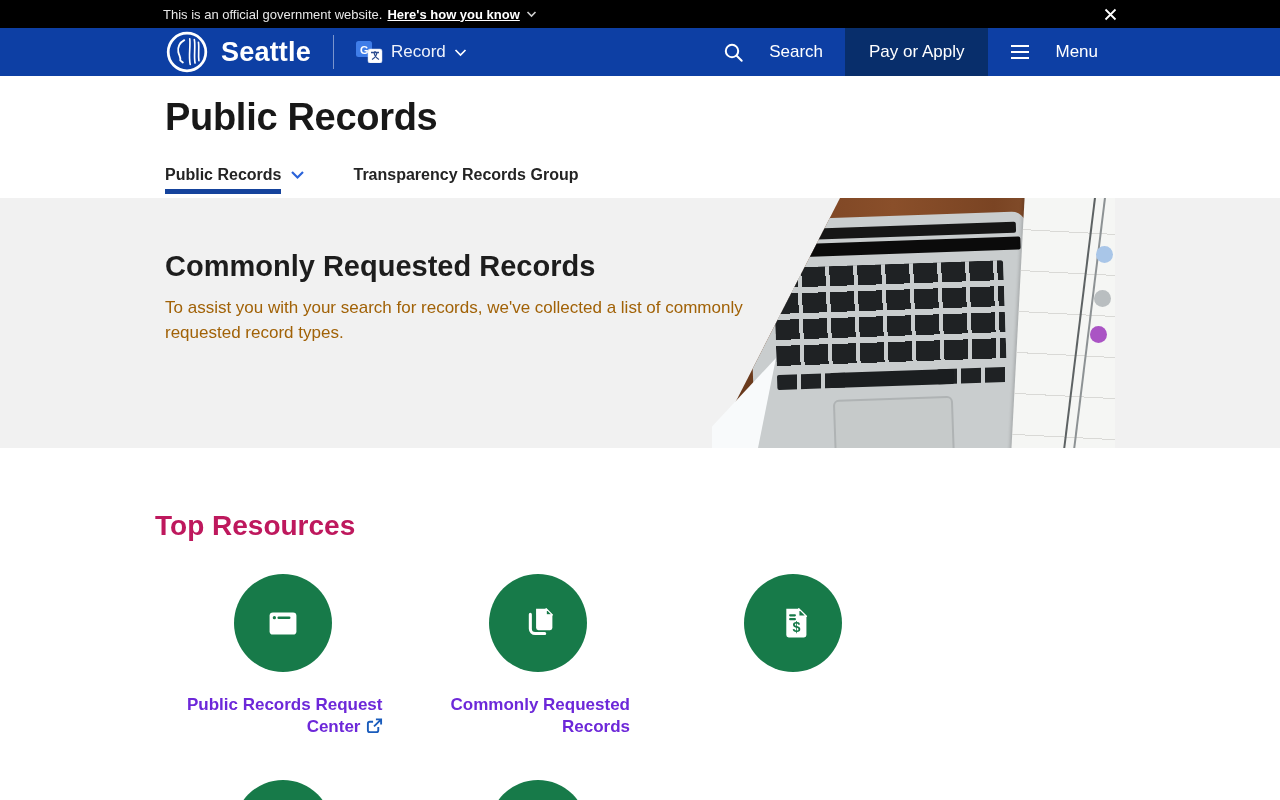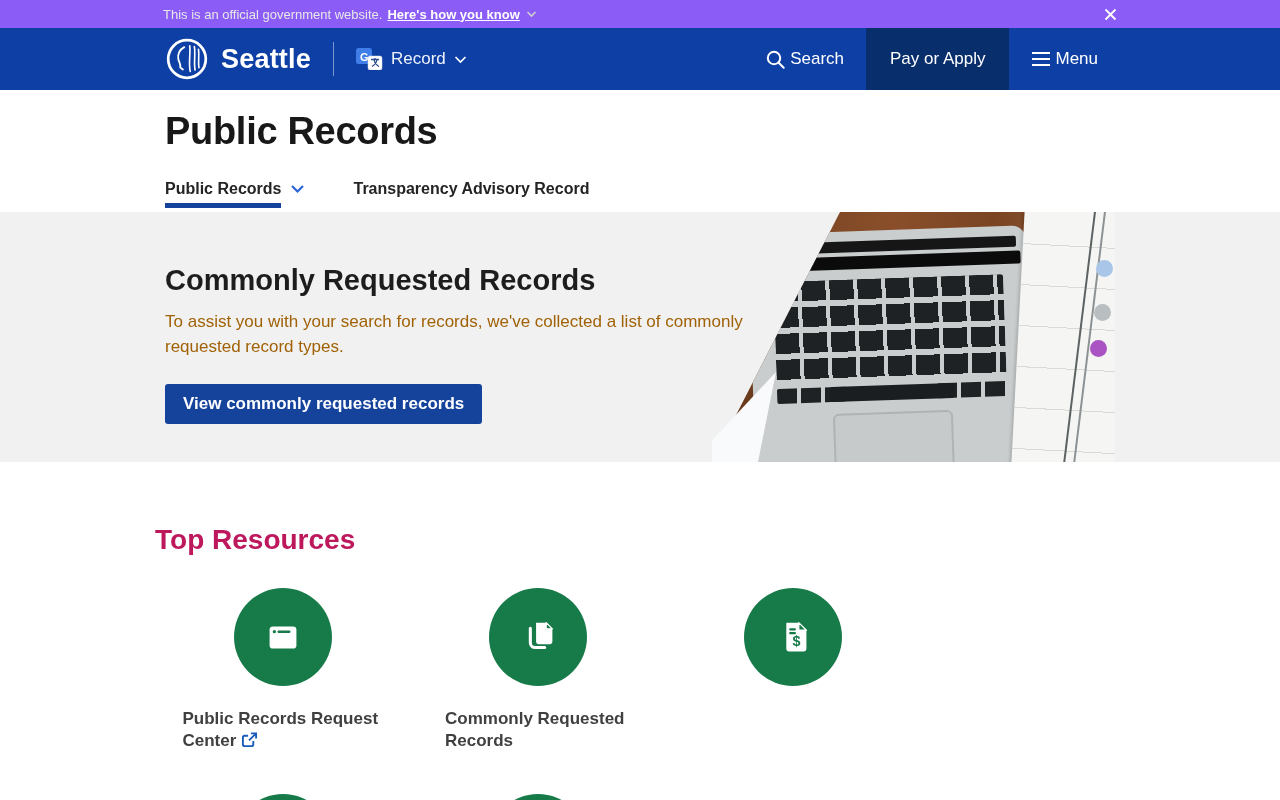--- a/index.html
+++ b/index.html
@@ -1,36 +1,36 @@
 <!DOCTYPE html>
 <html><head>
 <meta charset="utf-8">
 <style>
   * { margin:0; padding:0; box-sizing:border-box; }
   html,body { width:1280px; height:800px; overflow:hidden; background:#ffffff;
               font-family:"Liberation Sans", sans-serif; }
 
   
-  .topbar { height:28px; background:#8b5cf6; display:flex; align-items:center;
+  .topbar { height:28px; background:#000000; display:flex; align-items:center;
             padding:0 163px; color:#e8e8e8; font-size:13px; }
   .topbar .plain { margin-right:5px; }
   .topbar .know { color:#ffffff; font-weight:700; text-decoration:underline; cursor:pointer; }
   .topbar .bchev { margin-left:6px; display:inline-flex; }
   .topbar .close { margin-left:auto; cursor:pointer; display:flex; align-items:center; }
 
   
-  .header { height:62px; background:#0d3fa4; display:flex; align-items:stretch;
+  .header { height:48px; background:#0d3fa4; display:flex; align-items:stretch;
             color:#ffffff; padding-left:165px; padding-right:160px; }
   .hgroup { display:flex; align-items:center; }
   .logo { width:44px; height:44px; margin-right:12px; cursor:pointer; }
   .brand { font-size:27px; font-weight:700; letter-spacing:.2px; cursor:pointer; }
   .hdivider { width:1px; height:34px; background:rgba(255,255,255,.45); margin:0 22px; align-self:center; }
   .lang { display:flex; align-items:center; gap:8px; font-size:17px; color:#eef2fb; cursor:pointer; }
   .hright { margin-left:auto; display:flex; align-items:stretch; }
-  .hbtn { display:flex; align-items:center; gap:4px; font-size:17px; padding:0 22px; cursor:pointer; }
+  .hbtn { display:flex; align-items:center; gap:25px; font-size:17px; padding:0 22px; cursor:pointer; }
   .paybtn { background:#082e6b; padding:4px 24px; }
 
   
   .titlewrap { padding:20px 165px 0; }
   .pagetitle { font-size:38px; font-weight:800; color:#181818; letter-spacing:-.3px; }
   .tabs { display:flex; gap:48px; padding:0 165px; margin-top:27px; }
   .tab { display:flex; align-items:center; gap:9px; font-size:16px; font-weight:700;
          color:#242424; padding-bottom:14px; cursor:pointer; position:relative; }
   .tab .tab-text { position:relative; }
   .tab.active .tab-text::after { content:""; position:absolute; left:0; bottom:-10px;
@@ -77,22 +77,22 @@
   .wedge { position:absolute; top:0; right:165px; width:403px; height:250px; z-index:2; pointer-events:none;
            clip-path:polygon(64px 160px, 46px 250px, -20px 250px); background:#f8fafb; }
 
   
   .resources { padding:62px 0 0 155px; }
   .res-h2 { font-size:28px; font-weight:800; color:#be185d; }
   .res-grid { margin-top:32px; display:grid; grid-template-columns:repeat(3,255px); row-gap:40px; }
   .res-item { display:flex; flex-direction:column; align-items:center; cursor:pointer; }
   .circle { width:98px; height:98px; border-radius:50%; background:#177a49;
             display:flex; align-items:center; justify-content:center; }
-  .res-label { margin-top:22px; text-align:left; font-size:17px; font-weight:700;
-               color:#404040; line-height:1.3; }
+  .res-label { margin-top:22px; text-align:right; font-size:17px; font-weight:700;
+               color:#6d28d9; line-height:1.3; }
   .ext { display:inline-block; vertical-align:-2px; margin-left:5px; }
 </style>
 </head>
 <body>
 
 <div class="topbar">
   <span class="plain">This is an official government website.</span>
   <span class="know">Here's how you know</span>
   <span class="bchev">
     <svg width="11" height="8" viewBox="0 0 11 8">
@@ -153,21 +153,21 @@
 </div>
 
 <div class="tabs">
   <div class="tab active">
     <span class="tab-text">Public Records</span>
     <svg width="15" height="10" viewBox="0 0 15 10">
         <path d="M2 2l5.5 5.5L13 2" fill="none" stroke="#2b63d9" stroke-width="2.2"></path>
       </svg>
   </div>
   <div class="tab">
-    <span class="tab-text">Transparency Advisory Record</span>
+    <span class="tab-text">Transparency Records Group</span>
   </div>
 </div>
 
 <div class="hero">
   <div class="photo">
     <div class="laptop">
       <div class="hinge1"></div>
       <div class="hinge2"></div>
       <div class="keys"></div>
       <div class="spkeyL"></div>
@@ -181,21 +181,20 @@
       <div class="wire1"></div>
       <div class="dot dot1"></div>
       <div class="dot dot2"></div>
       <div class="dot dot3"></div>
     </div>
   </div>
   <div class="wedge"></div>
   <div class="hero-inner">
     <h2 class="hero-h2">Commonly Requested Records</h2>
     <p class="hero-p">To assist you with your search for records, we've collected a list of commonly requested record types.</p>
-    <button class="cta">View commonly requested records</button>
   </div>
 </div>
 
 <div class="resources">
   <h2 class="res-h2">Top Resources</h2>
   <div class="res-grid">
 
     <div class="res-item">
       <div class="circle">
         <svg width="46" height="46" viewBox="0 0 48 48">

